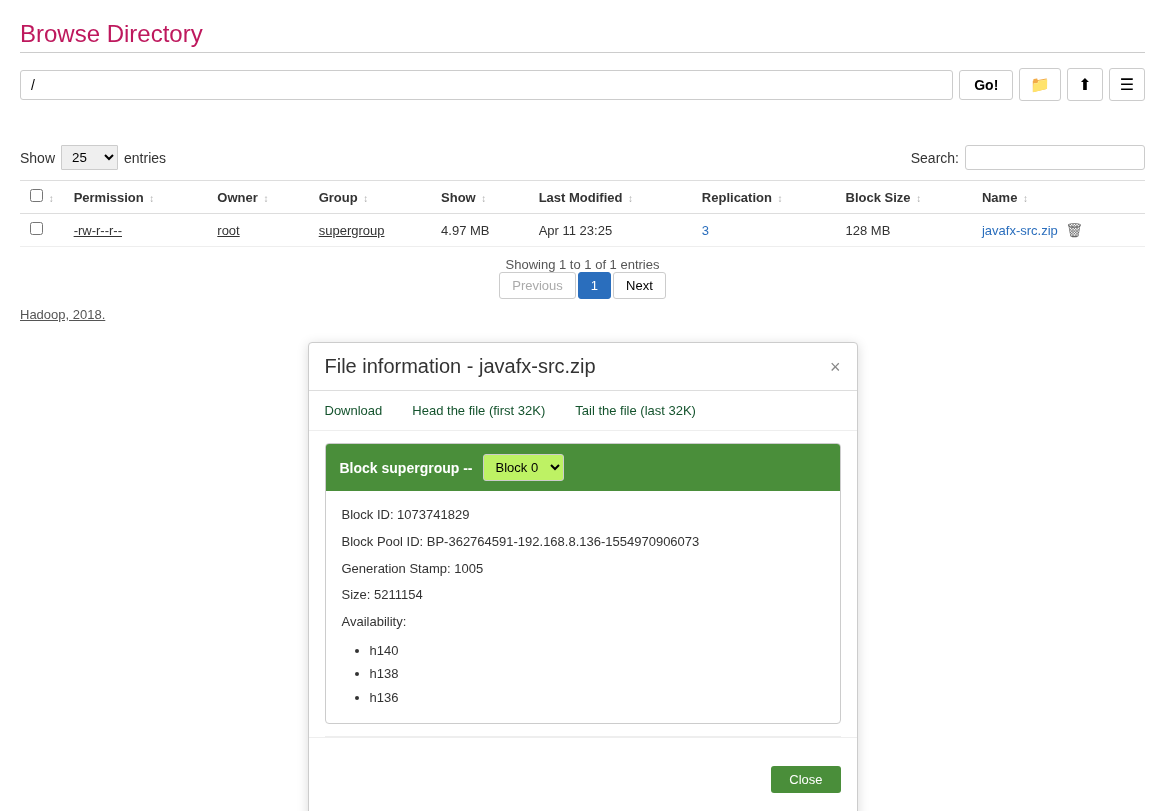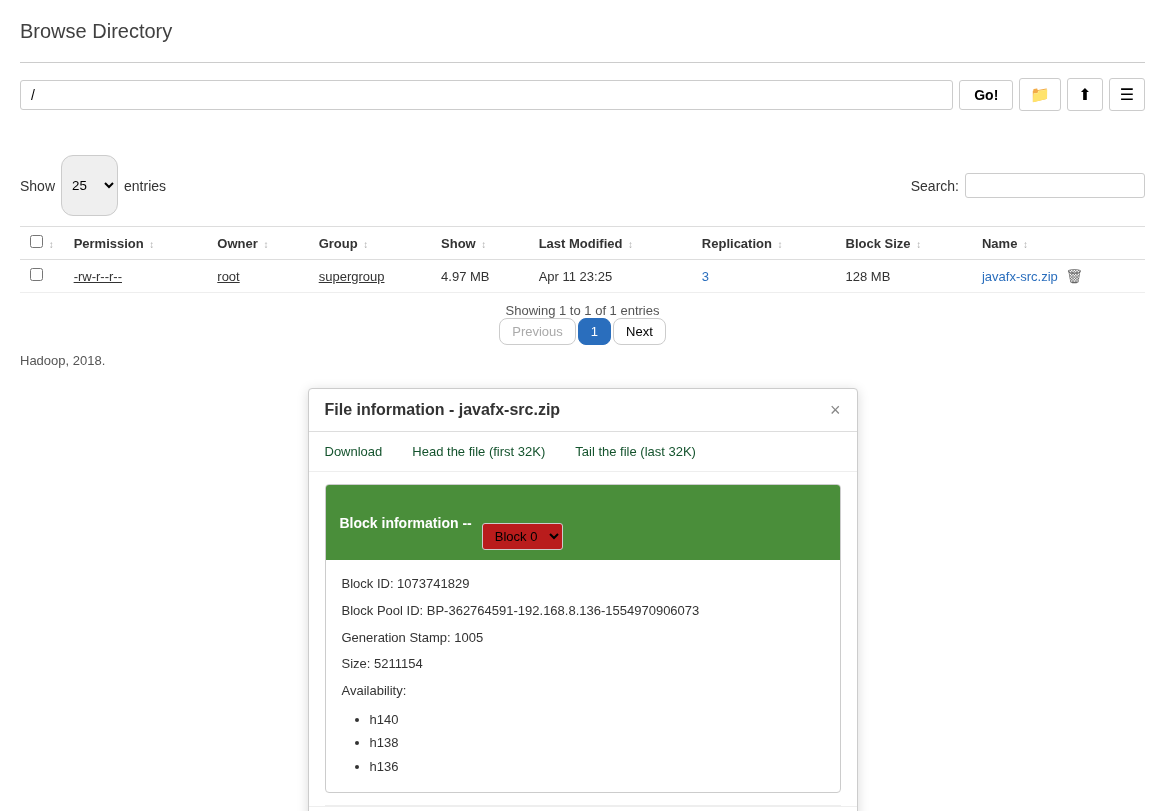--- a/index.html
+++ b/index.html
@@ -1,61 +1,61 @@
 <!DOCTYPE html>
 <html><head>
   <meta charset="utf-8">
   <style>
     * { box-sizing: border-box; margin: 0; padding: 0; }
     body { font-family: Arial, sans-serif; font-size: 14px; color: #333; background: #fff; padding: 20px; }
 
-    h1 { font-size: 20px; font-weight: 300; margin-bottom: 19px; color: #404040; }
+    h1 { font-size: 24px; font-weight: 300; margin-bottom: 4px; color: #be185d; }
     hr.title-hr { border: none; border-top: 1px solid #ccc; margin-bottom: 15px; }
 
     .path-row { display: flex; align-items: center; gap: 6px; margin-bottom: 12px; }
     .path-input { flex: 1; padding: 6px 10px; border: 1px solid #ccc; border-radius: 3px; font-size: 14px; }
     .go-btn { padding: 6px 14px; background: #fff; border: 1px solid #ccc; border-radius: 3px; cursor: pointer; font-size: 14px; font-weight: bold; }
     .icon-btn { padding: 6px 10px; background: #fff; border: 1px solid #ccc; border-radius: 3px; cursor: pointer; font-size: 16px; }
 
     .controls-row { display: flex; align-items: center; justify-content: space-between; margin-bottom: 10px; margin-top: 44px; }
     .show-entries { display: flex; align-items: center; gap: 6px; }
-    .show-entries select { padding: 21px 6px; border: 1px solid #ccc; border-radius: 12px; }
+    .show-entries select { padding: 3px 6px; border: 1px solid #ccc; border-radius: 1px; }
     .search-row { display: flex; align-items: center; gap: 6px; }
     .search-input { padding: 4px 8px; border: 1px solid #ccc; border-radius: 3px; width: 180px; }
 
     table { width: 100%; border-collapse: collapse; margin-bottom: 10px; }
     table thead tr { border-top: 1px solid #ddd; border-bottom: 1px solid #ddd; }
     table th { padding: 8px 10px; text-align: left; font-weight: 600; font-size: 13px; white-space: nowrap; }
     table td { padding: 8px 10px; border-bottom: 1px solid #eee; font-size: 13px; vertical-align: middle; }
     table .sort-icon { color: #aaa; font-size: 10px; margin-left: 2px; }
     .checkbox-col { width: 20px; }
     a.file-link { color: #2a6ebd; text-decoration: none; }
     a.underline-link { text-decoration: underline; color: #333; }
 
     .table-footer { display: flex; align-items: center; justify-content: space-between; margin-bottom: 8px; flex-direction: column; }
     .showing-text { font-size: 13px; color: #555; }
     .pagination { display: flex; align-items: center; gap: 2px; }
-    .page-btn { padding: 5px 12px; border: 1px solid #ccc; background: #fff; cursor: pointer; border-radius: 8px; font-size: 13px; }
+    .page-btn { padding: 5px 12px; border: 1px solid #ccc; background: #fff; cursor: pointer; border-radius: 3px; font-size: 13px; }
     .page-btn.active { background: #2a6ebd; color: #fff; border-color: #2a6ebd; }
     .page-btn.disabled { color: #aaa; cursor: default; }
 
-    .hadoop-text { font-size: 13px; color: #555; margin-bottom: 20px; }
+    .hadoop-text { font-size: 13px; color: #555; margin-bottom: 20px; text-decoration: underline; }
 
     
     .modal-overlay { position: relative; }
     .modal-box { position: relative; border: 1px solid #ccc; border-radius: 4px; background: #fff; width: 550px; margin: 0 auto; box-shadow: 0 2px 12px rgba(0,0,0,0.15); }
     .modal-header { display: flex; align-items: center; justify-content: space-between; padding: 12px 16px; border-bottom: 1px solid #ddd; }
-    .modal-header h4 { font-size: 16px; font-weight: 700; }
+    .modal-header h4 { font-size: 20px; font-weight: 400; }
     .modal-close { background: none; border: none; font-size: 18px; cursor: pointer; color: #888; line-height: 1; }
     .modal-links { display: flex; gap: 30px; padding: 12px 16px; border-bottom: 1px solid #eee; }
     .modal-links a { color: #14532d; text-decoration: none; font-size: 13px; }
 
     .block-info-section { margin: 12px 16px; border: 1px solid #ccc; border-radius: 4px; overflow: hidden; }
     .block-header { background: #4a8e3a; color: #fff; padding: 10px 14px; display: flex; align-items: center; gap: 10px; font-size: 14px; font-weight: 600; }
-    .block-select { padding: 4px 8px; border-radius: 3px; border: 1px solid #ccc; font-size: 13px; background: #b91c1c; margin-top: 28px; }
+    .block-select { padding: 4px 8px; border-radius: 3px; border: 1px solid #ccc; font-size: 13px; background: #bef264; }
     .block-body { padding: 14px 16px; }
     .block-body p { margin-bottom: 6px; font-size: 13px; line-height: 1.6; }
     .availability-list { margin-left: 28px; margin-top: 4px; }
     .availability-list li { font-size: 13px; line-height: 1.8; }
 
     .modal-footer { padding: 28px 16px; text-align: right; border-top: 1px solid #eee; }
     .close-btn { padding: 6px 18px; background: #4a8e3a; color: #fff; border: none; border-radius: 3px; cursor: pointer; font-size: 13px; }
 
     .delete-icon { color: #666; cursor: pointer; font-size: 14px; margin-left: 4px; }
   </style>
@@ -185,21 +185,21 @@
     </div>
 
     <div class="modal-links">
       <a href="#">Download</a>
       <a href="#">Head the file (first 32K)</a>
       <a href="#">Tail the file (last 32K)</a>
     </div>
 
     <div class="block-info-section">
       <div class="block-header">
-        <span>Block information --</span>
+        <span>Block supergroup --</span>
         <select class="block-select">
           <option>Block 0</option>
         </select>
       </div>
       <div class="block-body">
         <p>Block ID: 1073741829</p>
         <p>Block Pool ID: BP-362764591-192.168.8.136-1554970906073</p>
         <p>Generation Stamp: 1005</p>
         <p>Size: 5211154</p>
         <p>Availability:</p>

